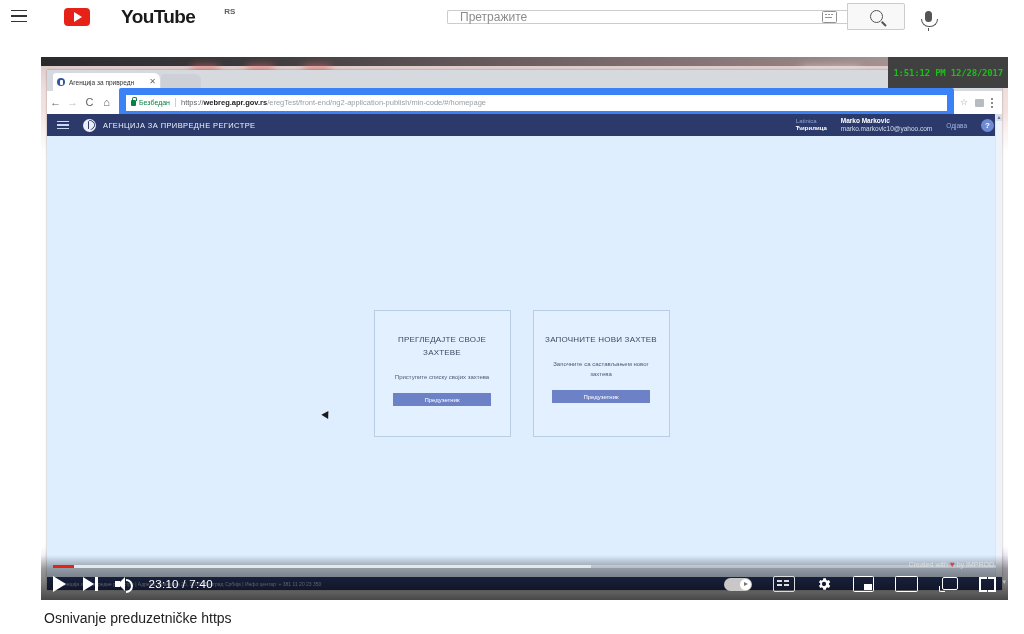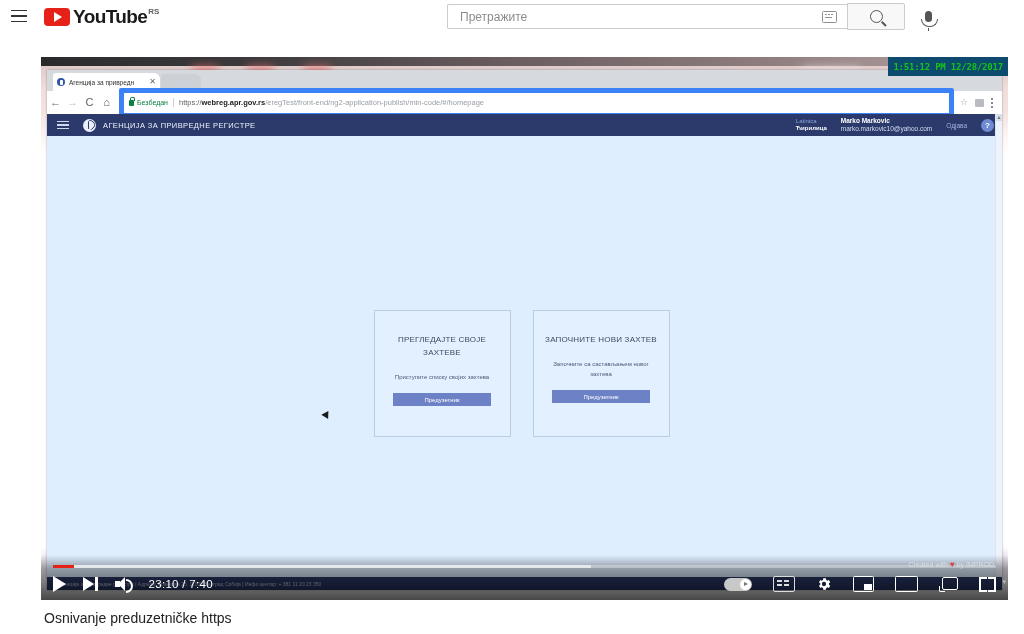--- a/index.html
+++ b/index.html
@@ -12,38 +12,38 @@
   
   .yt-header{
     position:absolute;left:0;top:0;width:1024px;height:32px;
     background:#ffffff;display:flex;align-items:center;
   }
   .yt-burger{
     width:26px;height:32px;margin-left:6px;display:flex;flex-direction:column;
     justify-content:center;align-items:center;gap:4px;cursor:pointer;
   }
   .yt-burger i{display:block;width:16px;height:1.6px;background:#333;}
-  .yt-logo{display:flex;align-items:flex-start;margin-left:12px;cursor:pointer;}
+  .yt-logo{display:flex;align-items:flex-start;margin-left:32px;cursor:pointer;gap:28px;}
   .yt-play{
     width:26px;height:18px;background:#e62117;border-radius:4px;
     display:flex;align-items:center;justify-content:center;margin-top:2px;
   }
   .yt-play::after{
     content:"";border-left:8px solid #fff;border-top:5px solid transparent;
     border-bottom:5px solid transparent;margin-left:2px;
   }
   .yt-word{
     font-size:19px;font-weight:bold;color:#1a1a1a;letter-spacing:-0.6px;
     margin-left:3px;line-height:19px;margin-top:1px;
     font-family:"Liberation Sans","DejaVu Sans",sans-serif;
   }
   .yt-cc{font-size:8px;color:#606060;margin-left:1px;margin-top:1px;font-weight:bold;}
   .yt-searchwrap{position:absolute;left:447px;top:3px;display:flex;align-items:center;}
   .yt-search{
-    width:400px;height:25px;border:1px solid #ccc;border-right:none;
+    width:400px;height:14px;border:1px solid #ccc;border-right:none;
     border-radius:2px 0 0 2px;display:flex;align-items:center;
     padding:0 10px;box-sizing:border-box;background:#fff;
   }
   .yt-search input{
     border:none;outline:none;width:100%;font-size:12px;color:#222;
     font-family:"Liberation Sans","DejaVu Sans",sans-serif;background:transparent;
   }
   .yt-search input::placeholder{color:#8c8c8c;}
   .kbd-icon{
     width:13px;height:10px;border:1.3px solid #909090;border-radius:1.5px;
@@ -132,21 +132,21 @@
   .urlbar{
     position:absolute;left:0;top:21px;width:955px;height:23px;background:#fff;
     border-bottom:1px solid #d8d8d8;display:flex;align-items:center;
   }
   .navico{
     font-size:11px;color:#5f6368;width:17px;text-align:center;cursor:pointer;
     flex:0 0 auto;line-height:11px;
   }
   .navico.dim{color:#bdbdbd;}
   .urlfield{
-    flex:1 1 auto;height:30px;margin:0 6px 0 4px;border:5px solid #3b82f6;
+    flex:1 1 auto;height:30px;margin:0 6px 0 4px;border:7px solid #3b82f6;
     border-radius:2px;display:flex;align-items:center;padding:0 5px;
     box-sizing:border-box;background:#fff;overflow:hidden;text-align:center;
   }
   .lock{
     width:5px;height:6px;background:#0b8043;border-radius:1px;position:relative;
     flex:0 0 auto;margin-right:3px;
   }
   .lock::after{
     content:"";position:absolute;left:1px;top:-3px;width:3px;height:3px;
     border:1px solid #0b8043;border-bottom:none;border-radius:2px 2px 0 0;
@@ -233,21 +233,21 @@
     border-left:7px solid #1a1a1a;border-top:4px solid transparent;
     border-bottom:4px solid transparent;transform:rotate(62deg);
   }
   .app-footer{
     position:absolute;left:0;bottom:0;width:955px;height:13px;background:#2b3a6b;
     display:flex;align-items:center;
   }
   .app-footer span{font-size:5px;color:#c3cde6;margin-left:12px;white-space:nowrap;}
   
   .tstamp{
-    position:absolute;right:0;top:0;height:19px;background:#0c4a6e;
+    position:absolute;right:0;top:0;height:31px;background:#404040;
     display:flex;align-items:center;padding:0 5px;box-sizing:border-box;
   }
   .tstamp span{
     font-family:"DejaVu Sans Mono","Liberation Mono",monospace;
     font-size:9px;color:#17c217;font-weight:bold;letter-spacing:-.2px;
   }
   
   .ctrlbar{
     position:absolute;left:0;bottom:0;width:967px;height:45px;
     background:linear-gradient(180deg,rgba(0,0,0,0) 0%,rgba(0,0,0,.35) 30%,rgba(0,0,0,.72) 100%);

